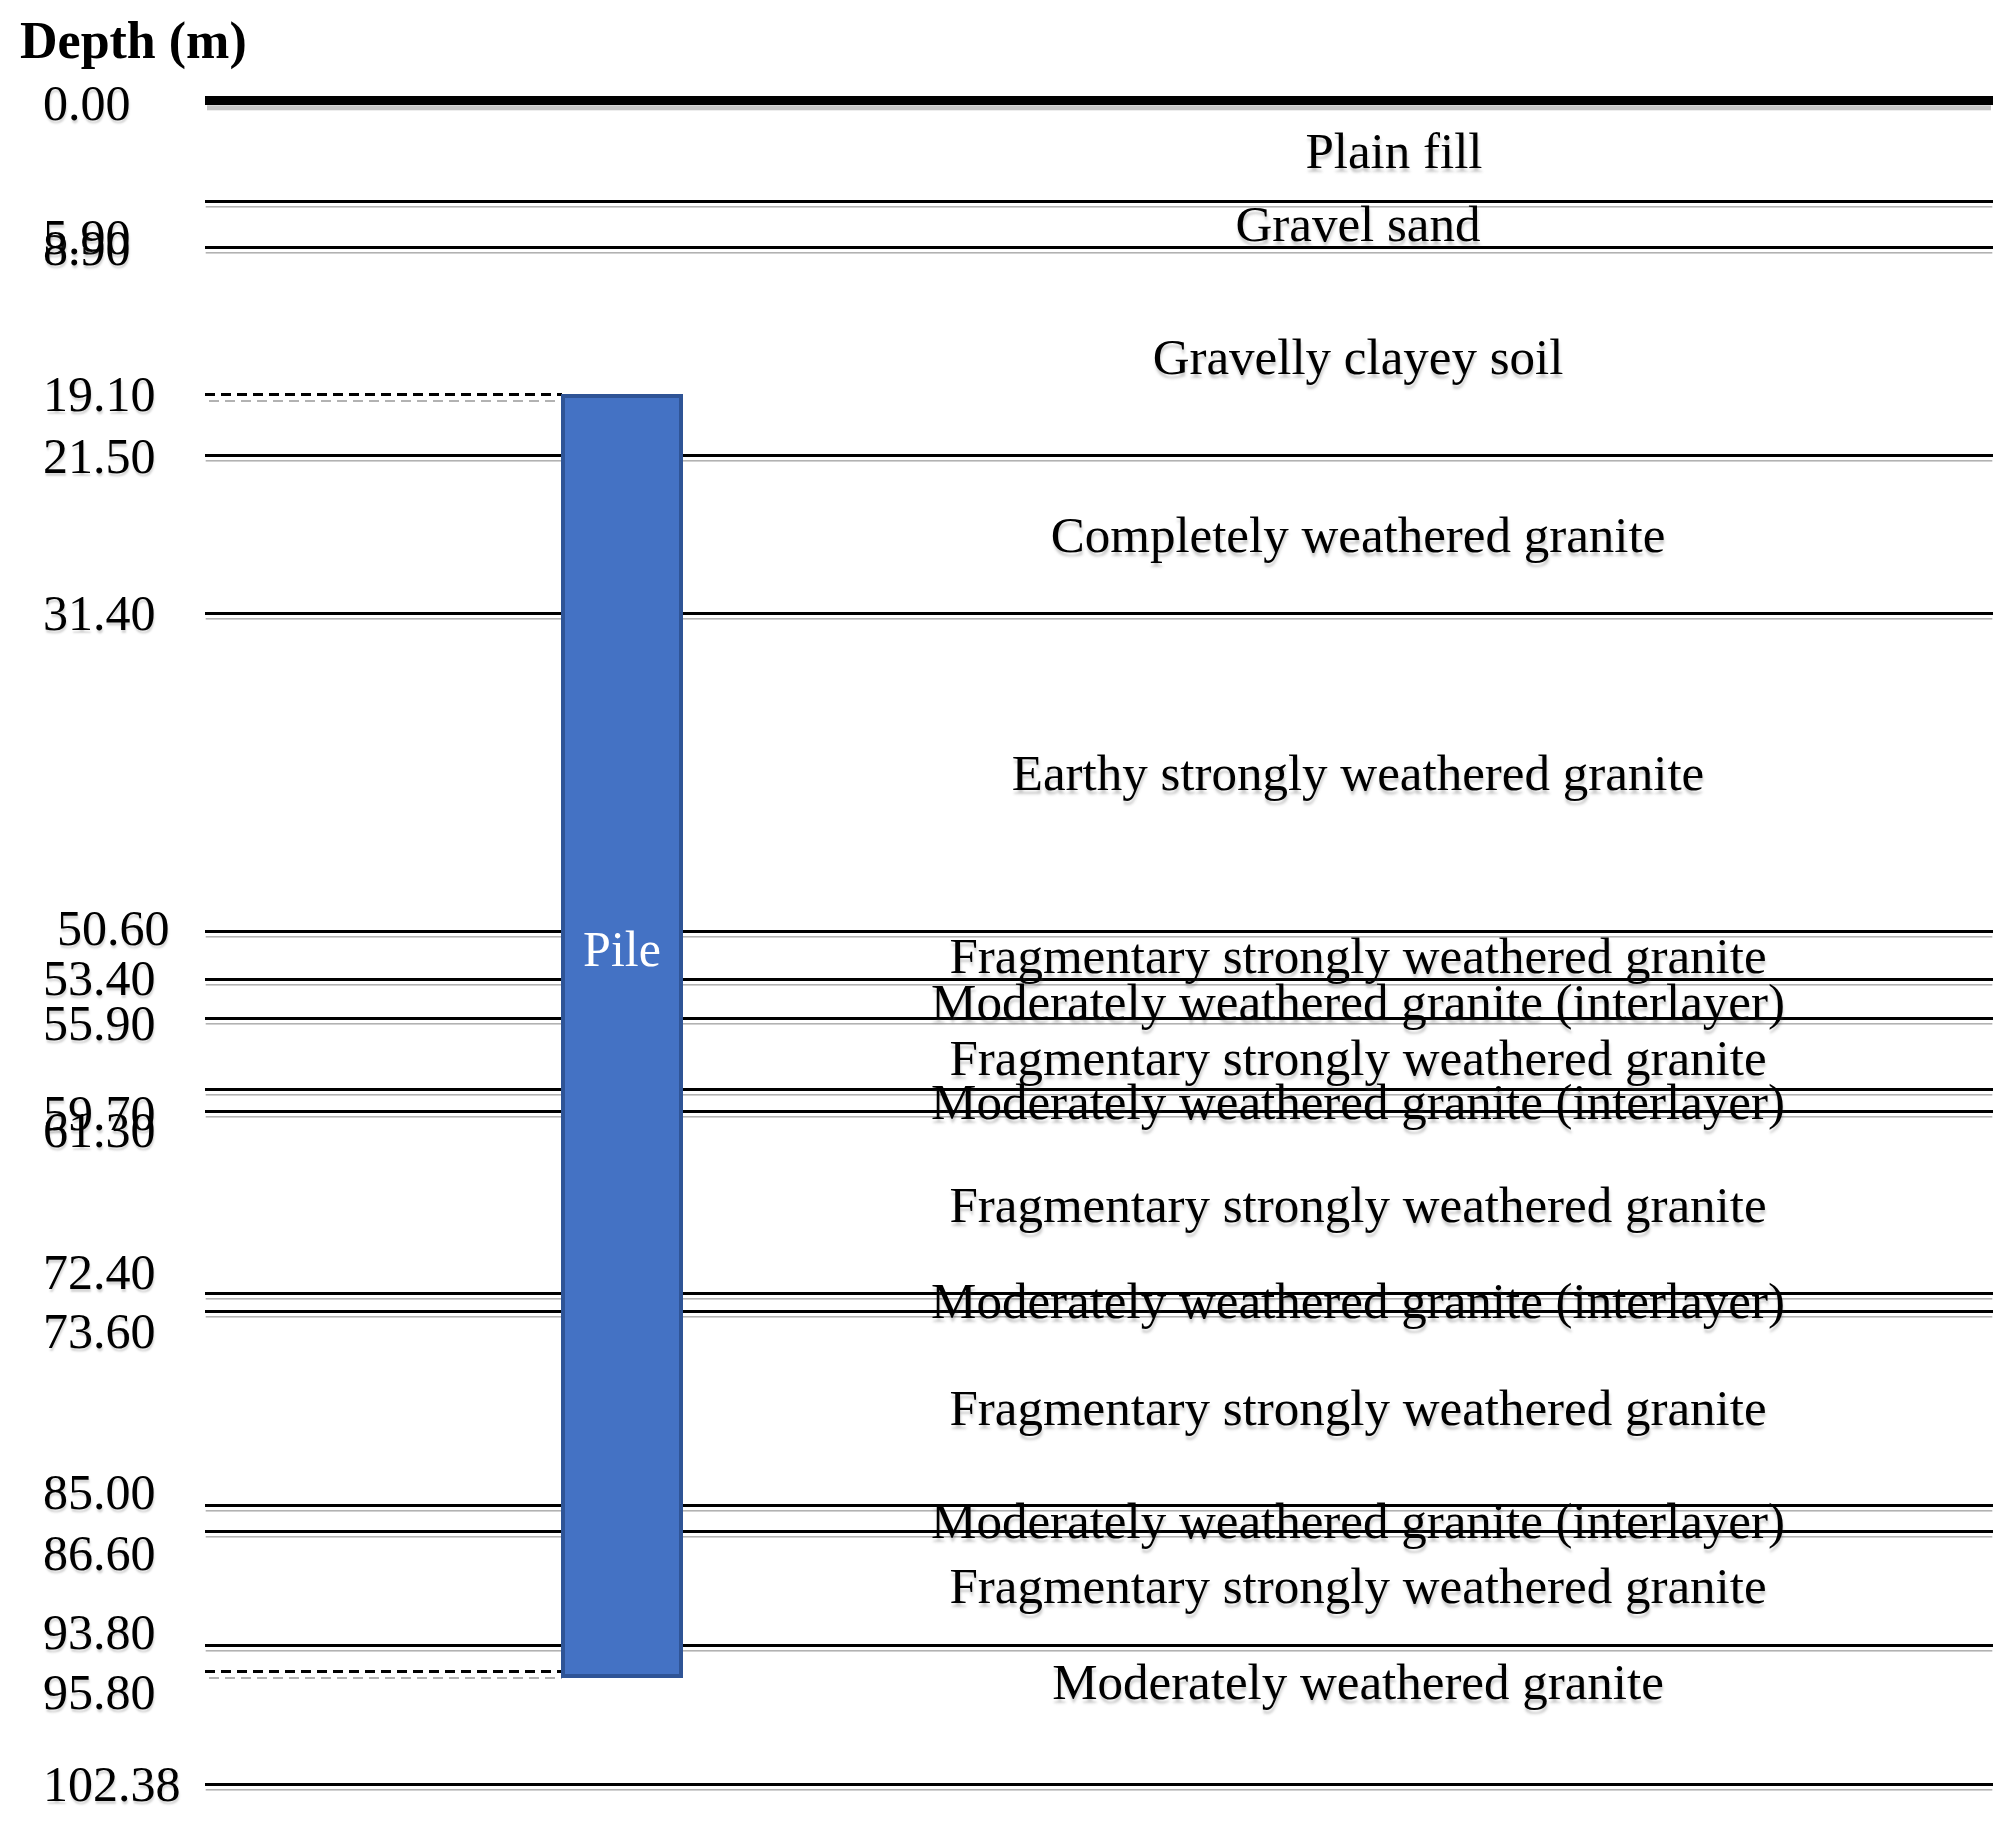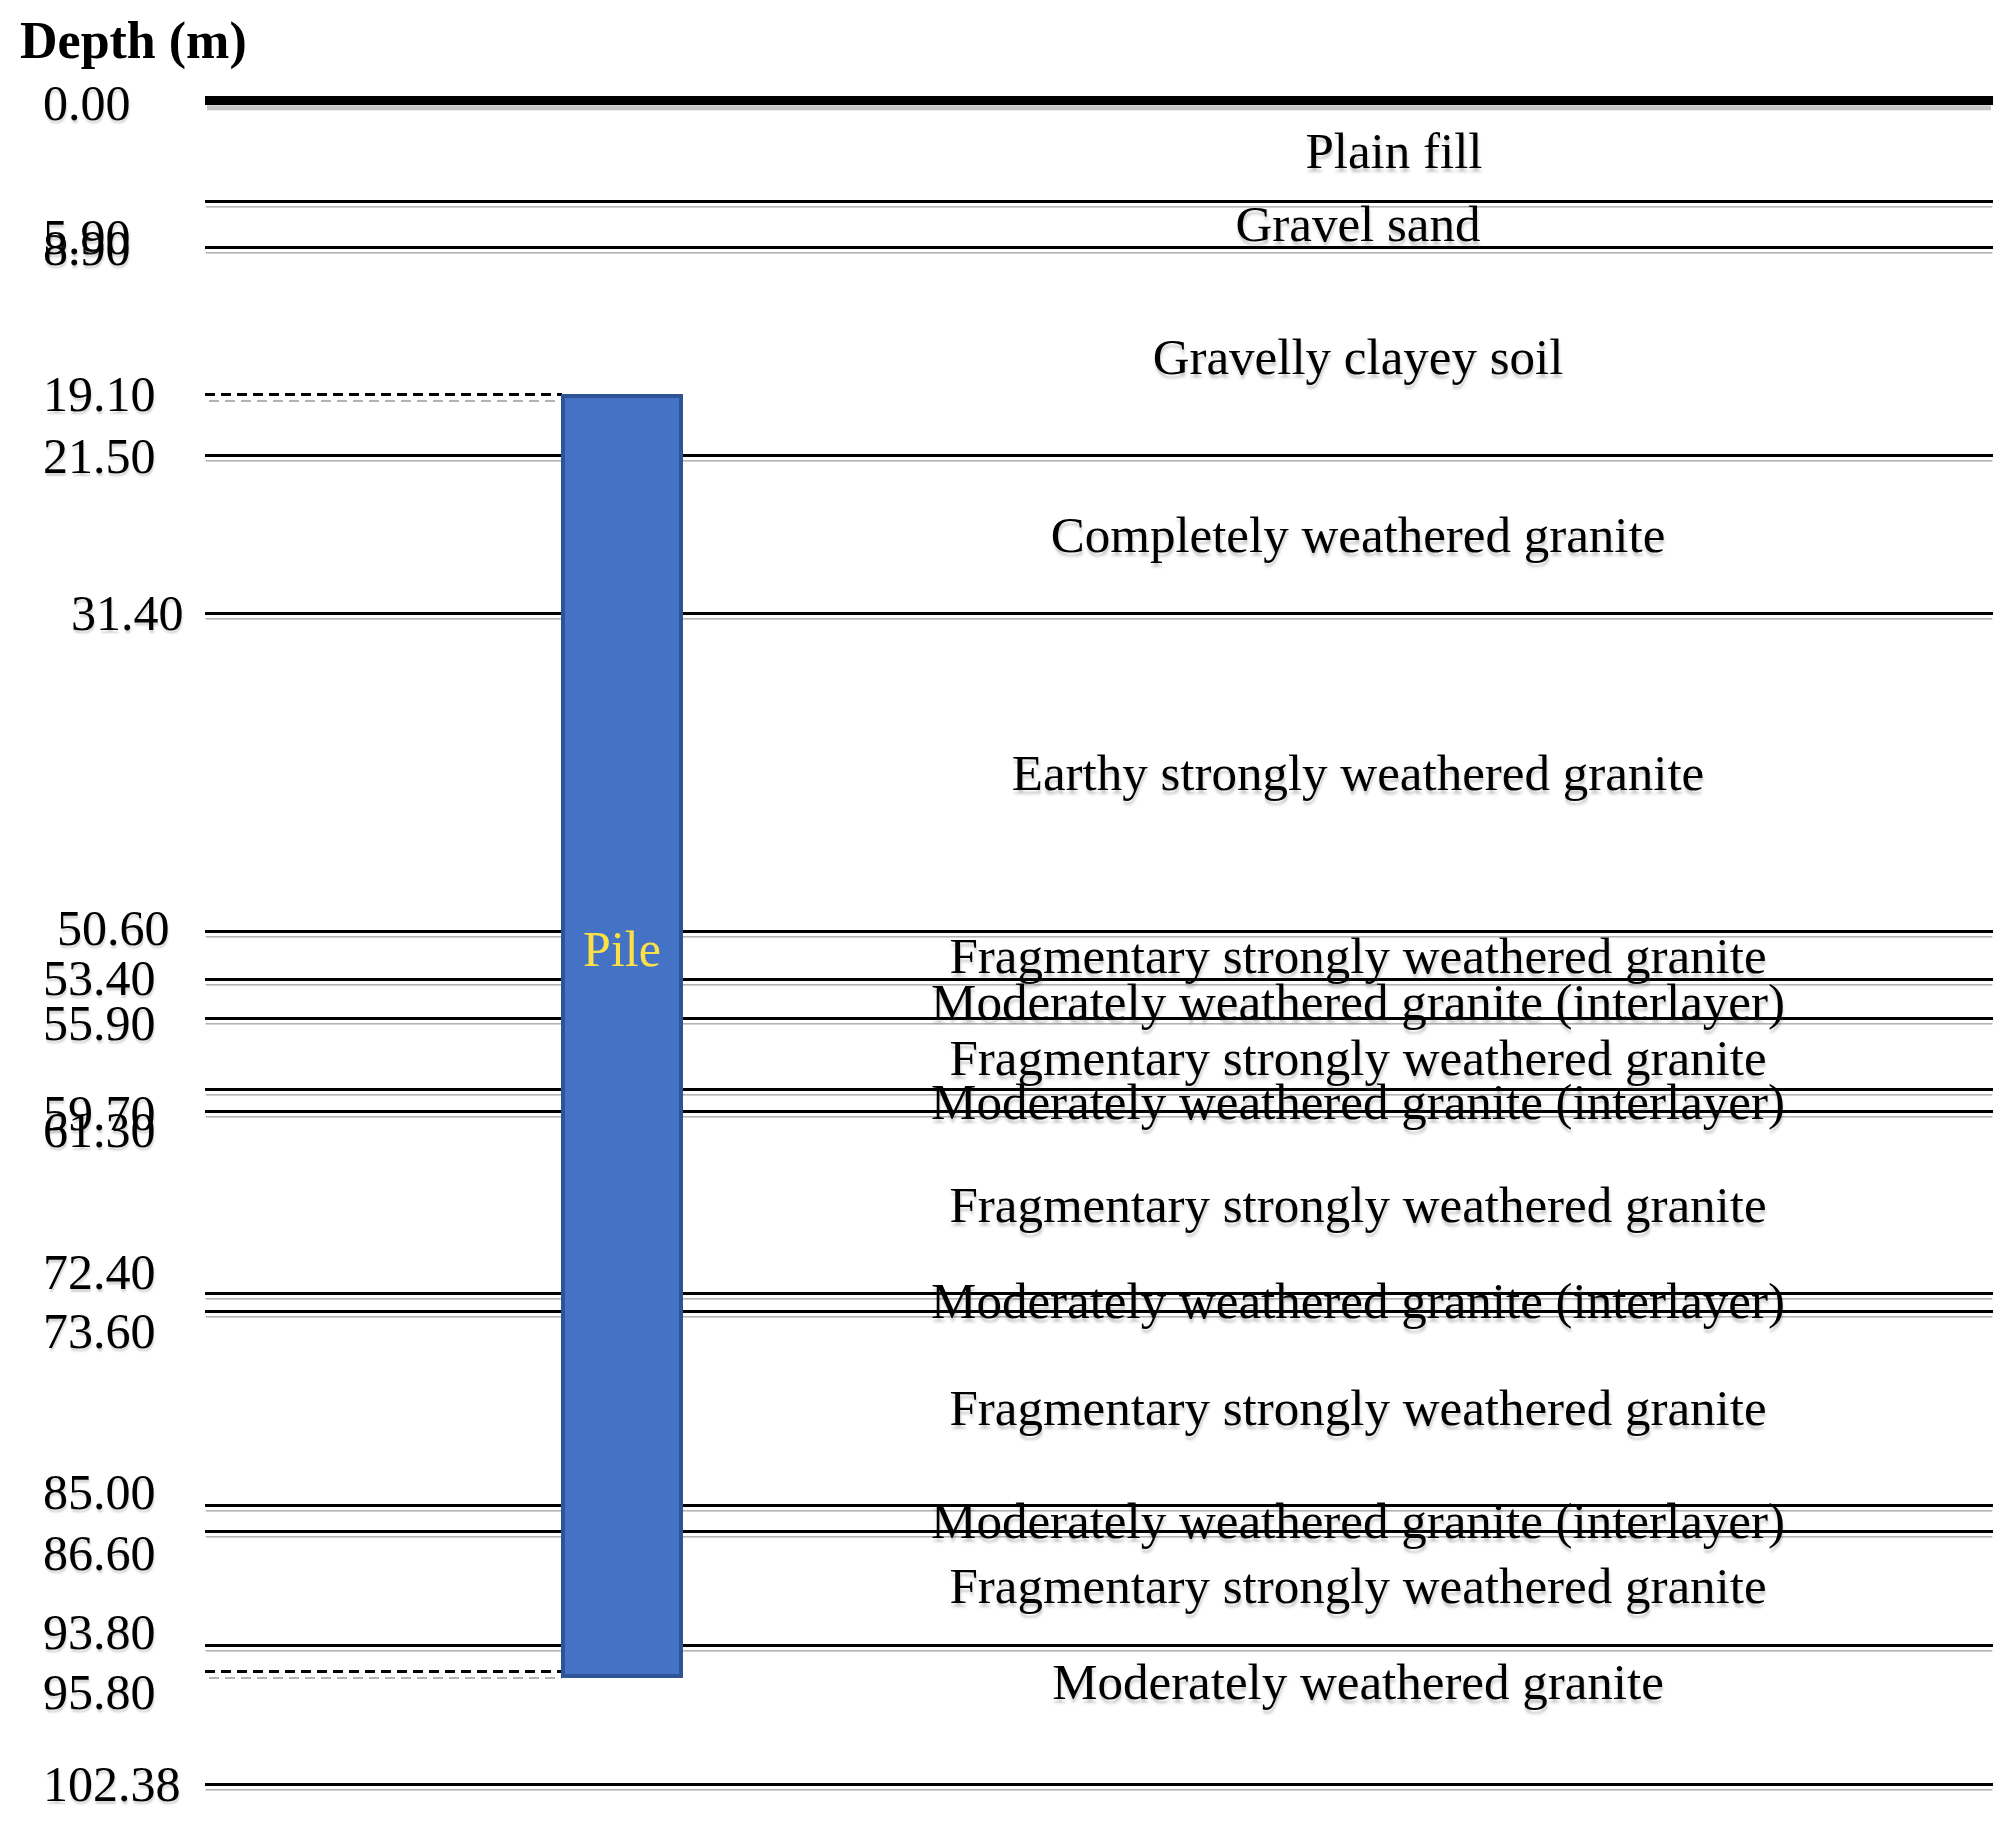--- a/index.html
+++ b/index.html
@@ -74,41 +74,41 @@
     z-index: 3;
   }
   .pile-label {
     position: absolute;
     left: 0;
     width: 100%;
     text-align: center;
     transform: translateY(-50%);
     font-size: 50px;
     line-height: 1;
-    color: #fde047;
+    color: #ffffff;
   }
 </style>
 </head>
 <body>
 
 <div class="figure" id="figure">
   <div class="axis-title" id="axis-title" style="left: 20px; top: 40px;">Depth (m)</div>
 
   <div id="depth-scale">
       <div class="tick-label" style="left: 43px; top: 103px;">0.00</div>
       <div class="rule thick" style="left: 205px; width: 1788px; top: 96px;"></div>
       <div class="tick-label" style="left: 43px; top: 201px; margin-top: 36px;">5.90</div>
       <div class="rule solid" style="left: 205px; width: 1788px; top: 200px;"></div>
       <div class="tick-label" style="left: 43px; top: 248px;">8.90</div>
       <div class="rule solid" style="left: 205px; width: 1788px; top: 246px;"></div>
       <div class="tick-label" style="left: 43px; top: 394px;">19.10</div>
       <div class="rule dashed" style="left: 205px; width: 357px; top: 393px;"></div>
       <div class="tick-label" style="left: 43px; top: 456px;">21.50</div>
       <div class="rule solid" style="left: 205px; width: 1788px; top: 454px;"></div>
-      <div class="tick-label" style="left: 43px; top: 613px; margin-left: 28px;">31.40</div>
+      <div class="tick-label" style="left: 43px; top: 613px;">31.40</div>
       <div class="rule solid" style="left: 205px; width: 1788px; top: 612px;"></div>
       <div class="tick-label" style="left: 57px; top: 928px;">50.60</div>
       <div class="rule solid" style="left: 205px; width: 1788px; top: 930px;"></div>
       <div class="tick-label" style="left: 43px; top: 978px;">53.40</div>
       <div class="rule solid" style="left: 205px; width: 1788px; top: 978px;"></div>
       <div class="tick-label" style="left: 43px; top: 1023px;">55.90</div>
       <div class="rule solid" style="left: 205px; width: 1788px; top: 1017px;"></div>
       <div class="tick-label" style="left: 43px; top: 1077px; margin-top: 36px;">59.70</div>
       <div class="rule solid" style="left: 205px; width: 1788px; top: 1088px;"></div>
       <div class="tick-label" style="left: 43px; top: 1130px;">61.30</div>

